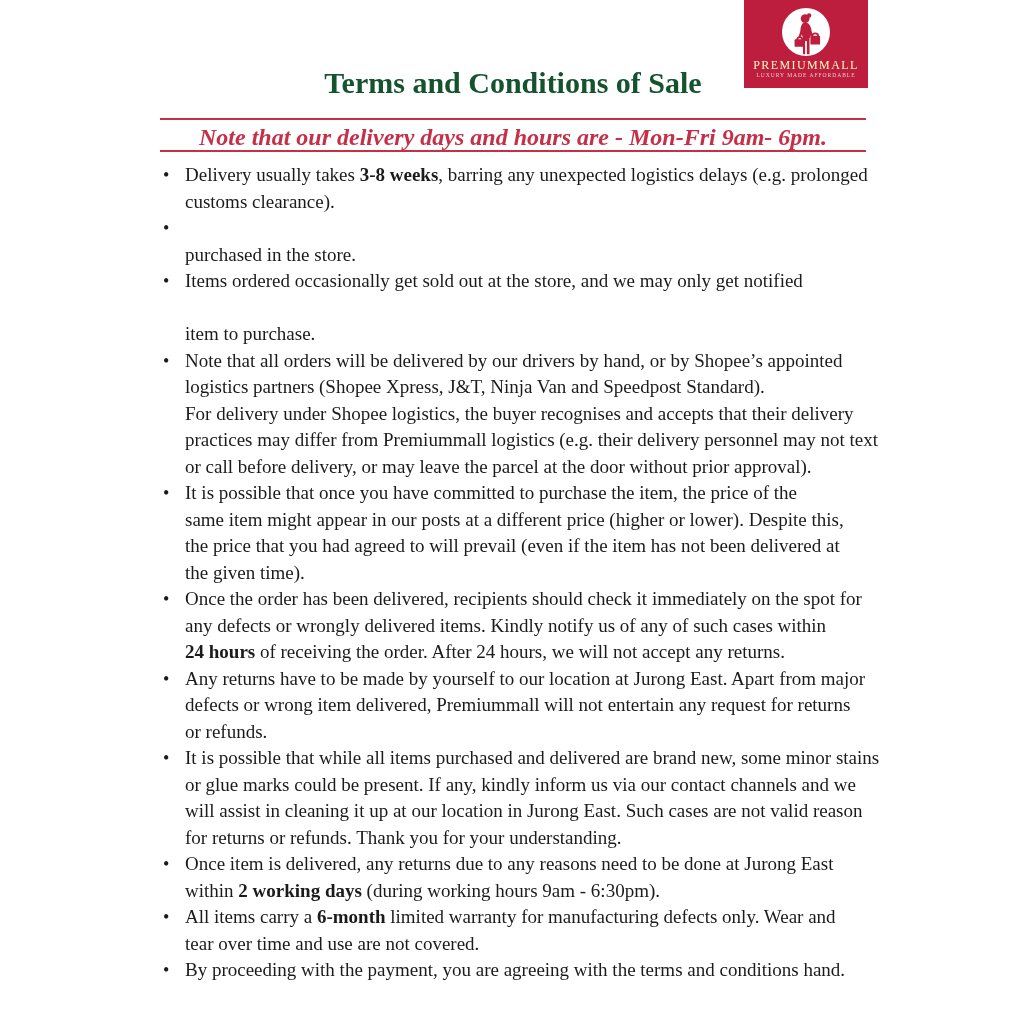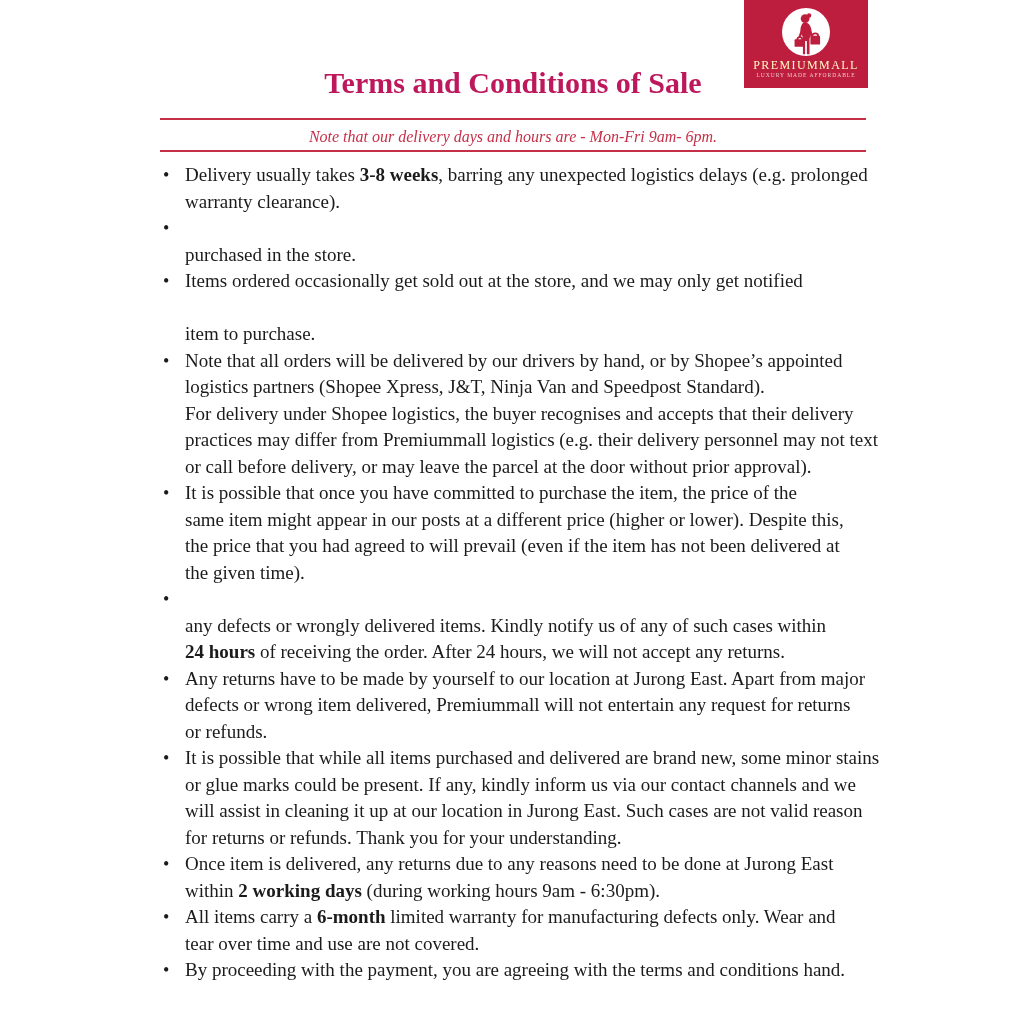--- a/index.html
+++ b/index.html
@@ -64,42 +64,43 @@
   .title {
     position: absolute;
     left: 160px;
     top: 66px;
     width: 706px;
     margin: 0;
     text-align: center;
     font-size: 30px;
     font-weight: bold;
     line-height: 34px;
-    color: #be185d;
+    color: #14532d;
   }
   .rule {
     position: absolute;
     left: 160px;
     width: 706px;
     height: 2px;
     background: var(--accent-red, #c53049);
   }
   .rule-top { top: 118px; }
   .rule-bottom { top: 150px; }
   .notice {
     position: absolute;
     left: 160px;
     top: 124px;
     width: 706px;
     text-align: center;
     font-style: italic;
-    font-size: 16px;
+    font-size: 24px;
     line-height: 26px;
     color: var(--accent-red, #c53049);
     white-space: nowrap;
+    font-weight: bold;
   }
 
   
   .terms {
     position: absolute;
     left: 160px;
     top: 162px;
     width: 760px;
     margin: 0;
     padding: 0;
@@ -144,41 +145,41 @@
 
   <h1 class="title">Terms and Conditions of Sale</h1>
 
   <div class="rule rule-top"></div>
   <div class="notice">Note that our delivery days and hours are - Mon-Fri 9am- 6pm.</div>
   <div class="rule rule-bottom"></div>
 
   <ul class="terms">
       <li>
         <span class="marker">•</span>
-        <div class="term-text"><span>Delivery usually takes </span><strong>3-8 weeks</strong><span>, barring any unexpected logistics delays (e.g. prolonged</span><br><span>warranty clearance).</span></div>
+        <div class="term-text"><span>Delivery usually takes </span><strong>3-8 weeks</strong><span>, barring any unexpected logistics delays (e.g. prolonged</span><br><span>customs clearance).</span></div>
       </li>
       <li>
         <span class="marker">•</span>
         <div class="term-text"><br><span>purchased in the store.</span></div>
       </li>
       <li>
         <span class="marker">•</span>
         <div class="term-text"><span>Items ordered occasionally get sold out at the store, and we may only get notified</span><br><br><span>item to purchase.</span></div>
       </li>
       <li>
         <span class="marker">•</span>
         <div class="term-text"><span>Note that all orders will be delivered by our drivers by hand, or by Shopee’s appointed</span><br><span>logistics partners (Shopee Xpress, J&amp;T, Ninja Van and Speedpost Standard).</span><br><span>For delivery under Shopee logistics, the buyer recognises and accepts that their delivery</span><br><span>practices may differ from Premiummall logistics (e.g. their delivery personnel may not text</span><br><span>or call before delivery, or may leave the parcel at the door without prior approval).</span></div>
       </li>
       <li>
         <span class="marker">•</span>
         <div class="term-text"><span>It is possible that once you have committed to purchase the item, the price of the</span><br><span>same item might appear in our posts at a different price (higher or lower). Despite this,</span><br><span>the price that you had agreed to will prevail (even if the item has not been delivered at</span><br><span>the given time).</span></div>
       </li>
       <li>
         <span class="marker">•</span>
-        <div class="term-text"><br><span>any defects or wrongly delivered items. Kindly notify us of any of such cases within</span><br><strong>24 hours</strong><span> of receiving the order. After 24 hours, we will not accept any returns.</span></div>
+        <div class="term-text"><span>Once the order has been delivered, recipients should check it immediately on the spot for</span><br><span>any defects or wrongly delivered items. Kindly notify us of any of such cases within</span><br><strong>24 hours</strong><span> of receiving the order. After 24 hours, we will not accept any returns.</span></div>
       </li>
       <li>
         <span class="marker">•</span>
         <div class="term-text"><span>Any returns have to be made by yourself to our location at Jurong East. Apart from major</span><br><span>defects or wrong item delivered, Premiummall will not entertain any request for returns</span><br><span>or refunds.</span></div>
       </li>
       <li>
         <span class="marker">•</span>
         <div class="term-text"><span>It is possible that while all items purchased and delivered are brand new, some minor stains</span><br><span>or glue marks could be present. If any, kindly inform us via our contact channels and we</span><br><span>will assist in cleaning it up at our location in Jurong East. Such cases are not valid reason</span><br><span>for returns or refunds. Thank you for your understanding.</span></div>
       </li>
       <li>

